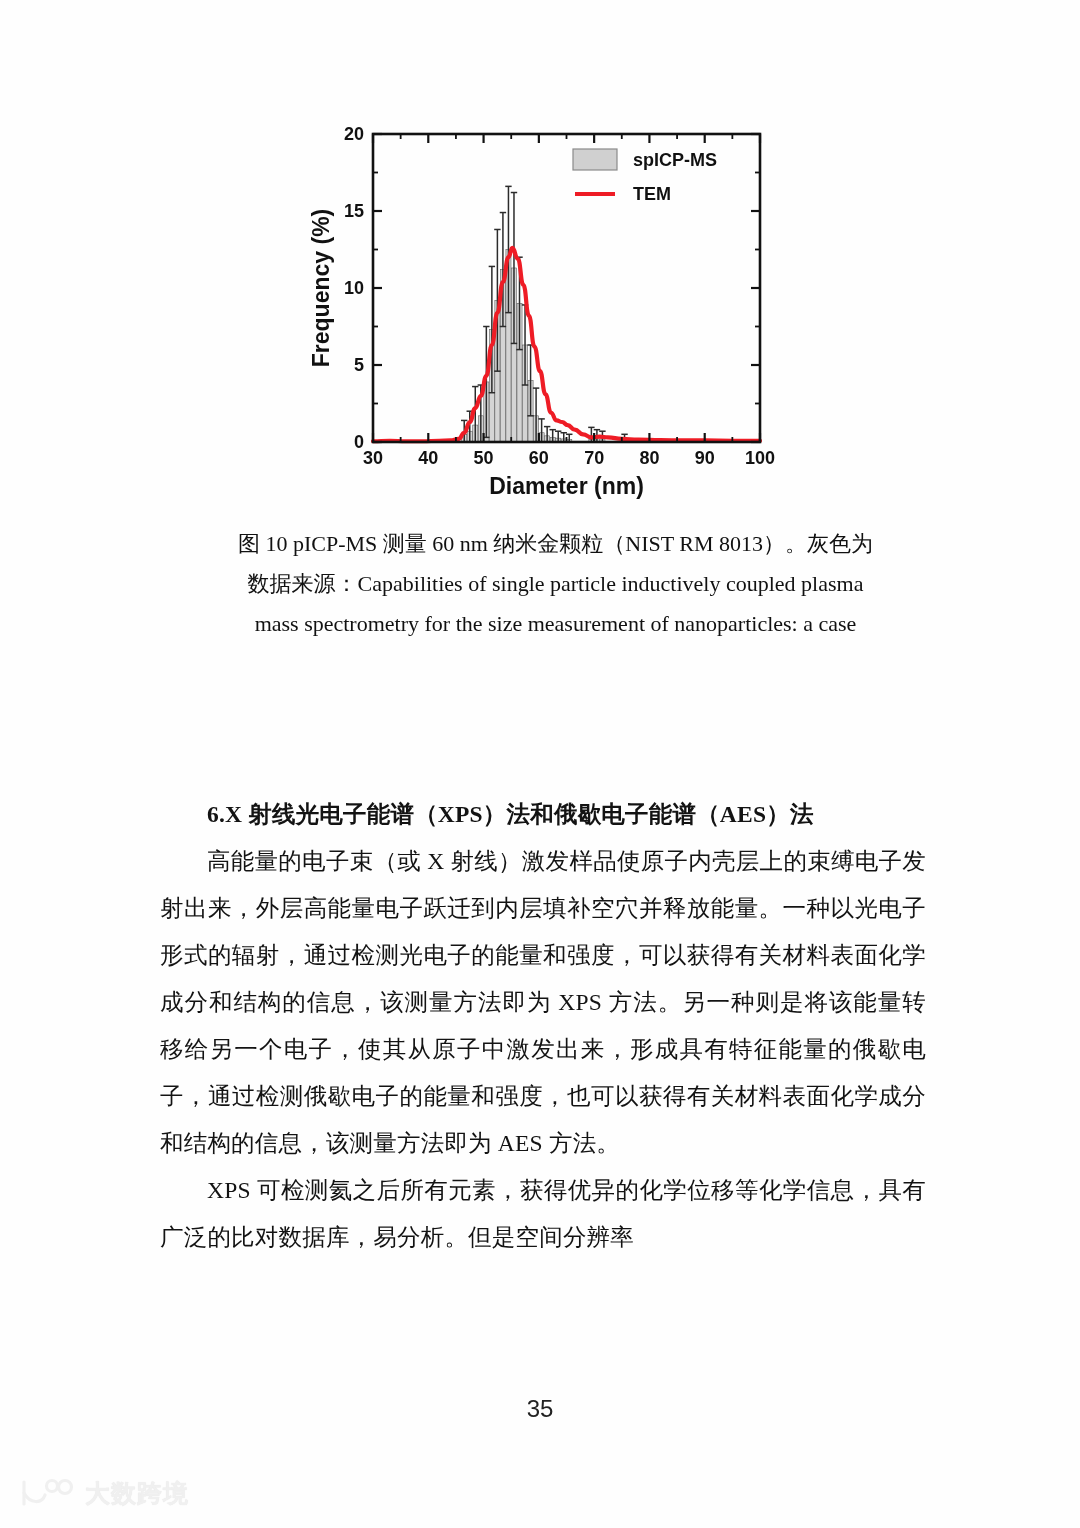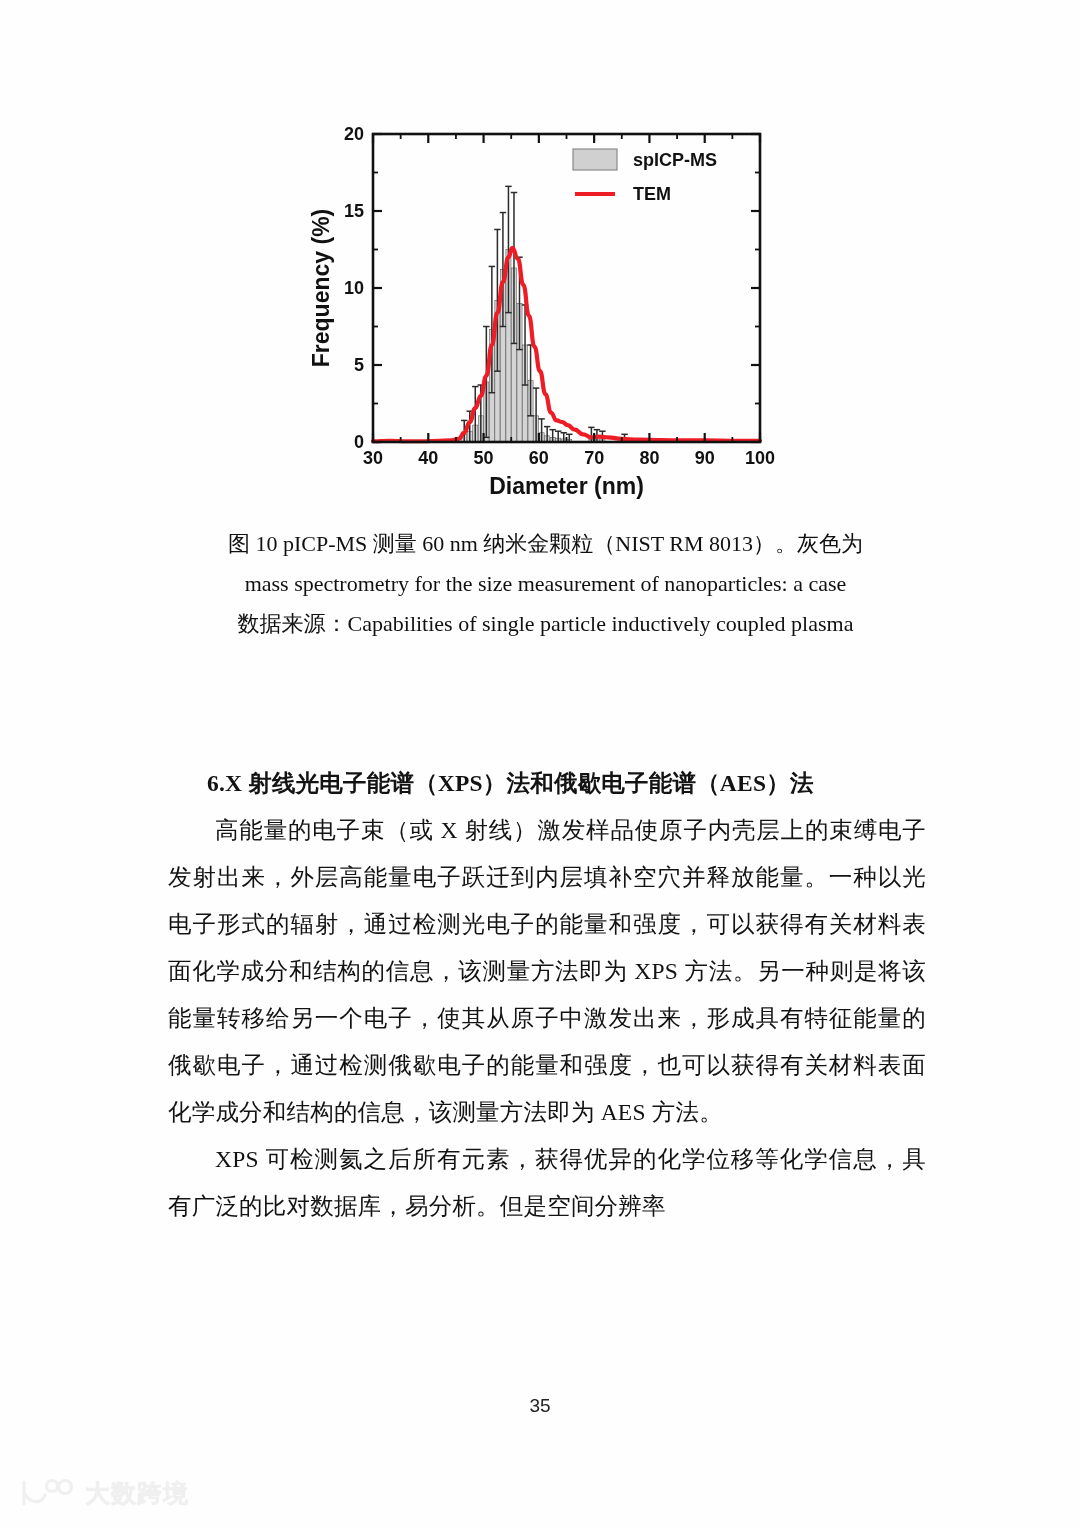--- a/index.html
+++ b/index.html
@@ -34,59 +34,59 @@
   .chart-wrap {
     position: relative;
     width: 470px;
     height: 395px;
   }
   .chart-svg { display: block; }
 
   
   .caption {
     position: absolute;
-    left: 163px;
+    left: 173px;
     width: 765px;
     top: 524px;
     text-align: center;
     font-size: 22px;
     line-height: 40px;
     font-family: "Liberation Serif", serif;
     color: #111;
   }
   .caption .ln { display: block; white-space: nowrap; }
 
   
   .body-text {
     position: absolute;
     left: 160px;
     width: 766px;
-    top: 760px;
+    top: 791px;
     font-size: 23.5px;
     line-height: 47px;
     color: #131313;
     font-family: "Liberation Serif", serif;
   }
   .para {
     margin: 0 0 0 0;
     text-align: justify;
     text-align-last: left;
     text-indent: 2em;
     letter-spacing: 0.2px;
   }
   .para.heading { font-weight: bold; }
-  .para + .para { margin-top: 0px; margin-left: 8px; }
+  .para + .para { margin-top: 0px; }
 
   
   .page-number {
     position: absolute;
     left: 0; right: 0;
     top: 1395px;
     text-align: center;
-    font-size: 19px;
+    font-size: 24px;
     font-family: "Liberation Sans", sans-serif;
     color: #222;
   }
 
   
   .watermark {
     position: absolute;
     left: 18px;
     top: 1476px;
     display: flex;
@@ -376,22 +376,22 @@
             <text x="328" y="54" font-family="&quot;Liberation Sans&quot;, sans-serif" font-size="18" font-weight="bold" fill="#111">spICP-MS</text>
             <line x1="270" y1="82" x2="310" y2="82" stroke="#ee1c25" stroke-width="4.2"></line>
             <text x="328" y="88" font-family="&quot;Liberation Sans&quot;, sans-serif" font-size="18" font-weight="bold" fill="#111">TEM</text>
           </g>
         </svg>
     </div>
   </div>
 
   <div class="caption">
     <span class="ln">图 10 pICP-MS 测量 60 nm 纳米金颗粒（NIST RM 8013）。灰色为</span>
+    <span class="ln">数据来源：Capabilities of single particle inductively coupled plasma</span>
     <span class="ln">mass spectrometry for the size measurement of nanoparticles: a case</span>
-    <span class="ln">数据来源：Capabilities of single particle inductively coupled plasma</span>
   </div>
 
   <div class="body-text">
     <p class="para heading">6.X 射线光电子能谱（XPS）法和俄歇电子能谱（AES）法</p>
     <p class="para">高能量的电子束（或 X 射线）激发样品使原子内壳层上的束缚电子发射出来，外层高能量电子跃迁到内层填补空穴并释放能量。一种以光电子形式的辐射，通过检测光电子的能量和强度，可以获得有关材料表面化学成分和结构的信息，该测量方法即为 XPS 方法。另一种则是将该能量转移给另一个电子，使其从原子中激发出来，形成具有特征能量的俄歇电子，通过检测俄歇电子的能量和强度，也可以获得有关材料表面化学成分和结构的信息，该测量方法即为 AES 方法。</p>
     <p class="para">XPS 可检测氦之后所有元素，获得优异的化学位移等化学信息，具有广泛的比对数据库，易分析。但是空间分辨率</p>
   </div>
 
   <div class="page-number">35</div>
 

